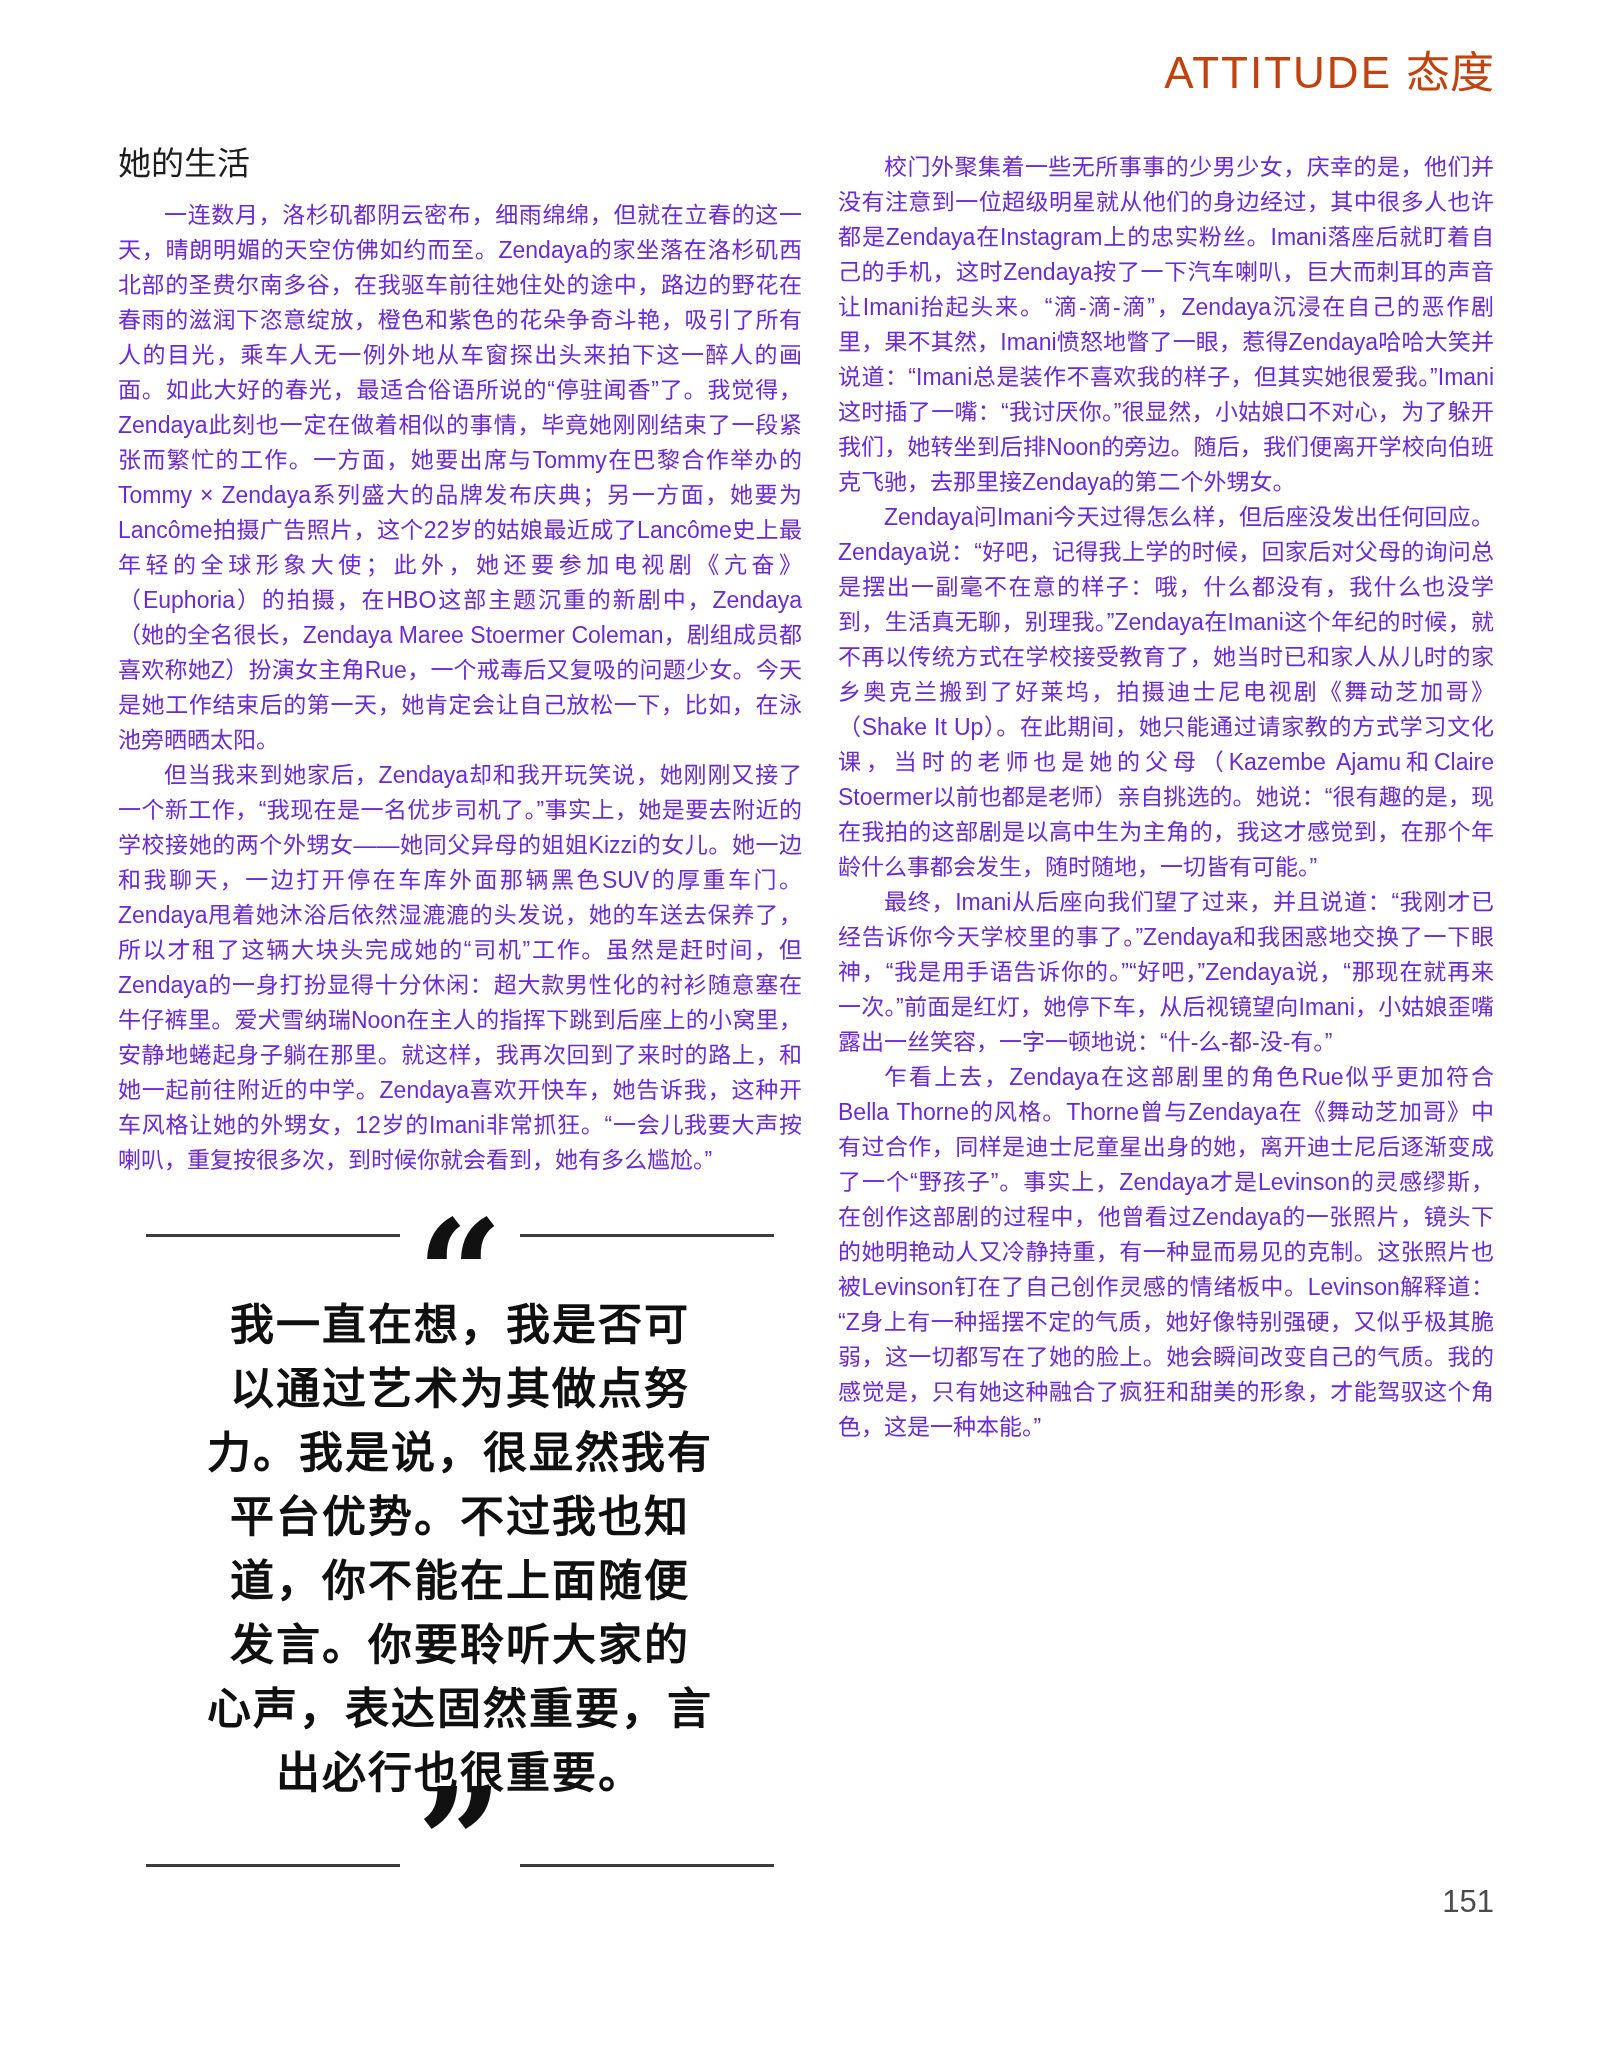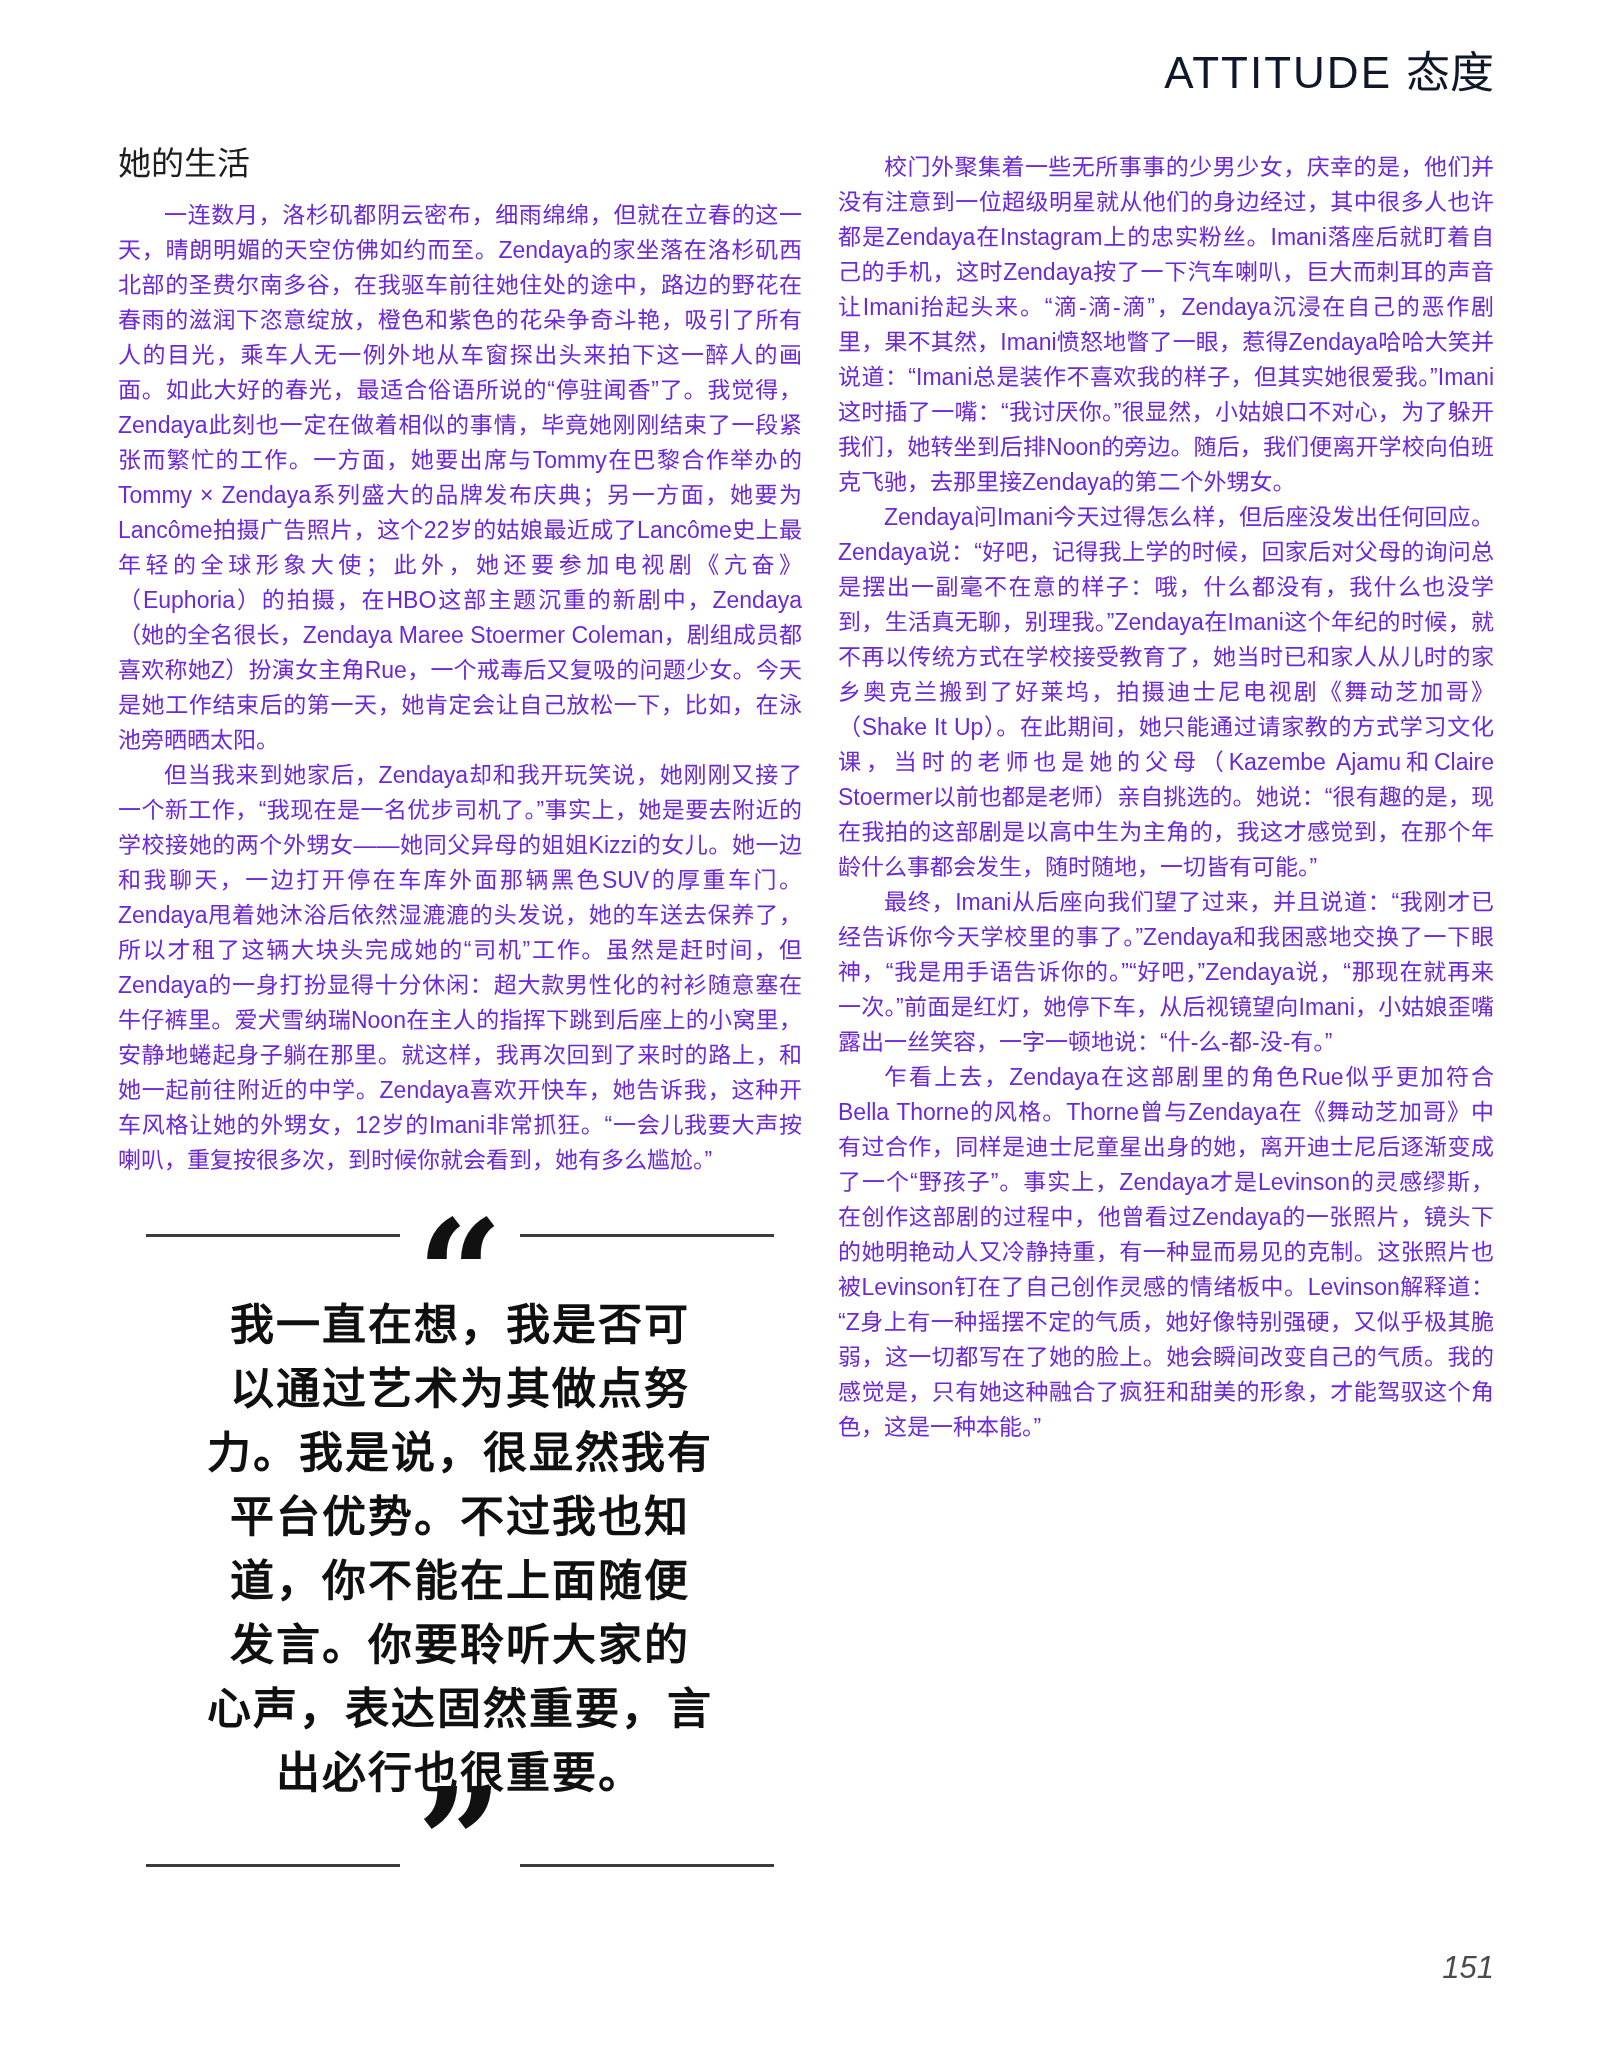--- a/index.html
+++ b/index.html
@@ -16,21 +16,21 @@
     font-family: "Liberation Sans", sans-serif;
     color: #3f3f3f;
   }
   
   .page-header {
     position: absolute;
     top: 48px;
     right: 106px;
     font-size: 44px;
     line-height: 50px;
-    color: #0f172a;
+    color: #c2410c;
     font-weight: 400;
     white-space: nowrap;
   }
   .page-header .en { letter-spacing: 2px; }
   .page-header .cn { margin-left: 14px; font-weight: 500; }
 
   
   .col {
     position: absolute;
     text-align: justify;
@@ -101,26 +101,25 @@
     font-weight: 700;
     letter-spacing: 2px;
     color: #101010;
     text-align: center;
     white-space: pre-line;
   }
 
   
   .page-number {
     position: absolute;
-    top: 1950px;
+    top: 1884px;
     right: 106px;
     font-size: 31px;
     color: #4a4a4a;
     font-weight: 400;
-    font-style: italic;
   }
 </style>
 </head>
 <body>
 
 <div class="page">
 
   <header class="page-header">
     <span class="en">ATTITUDE</span><span class="cn">态度</span>
   </header>

